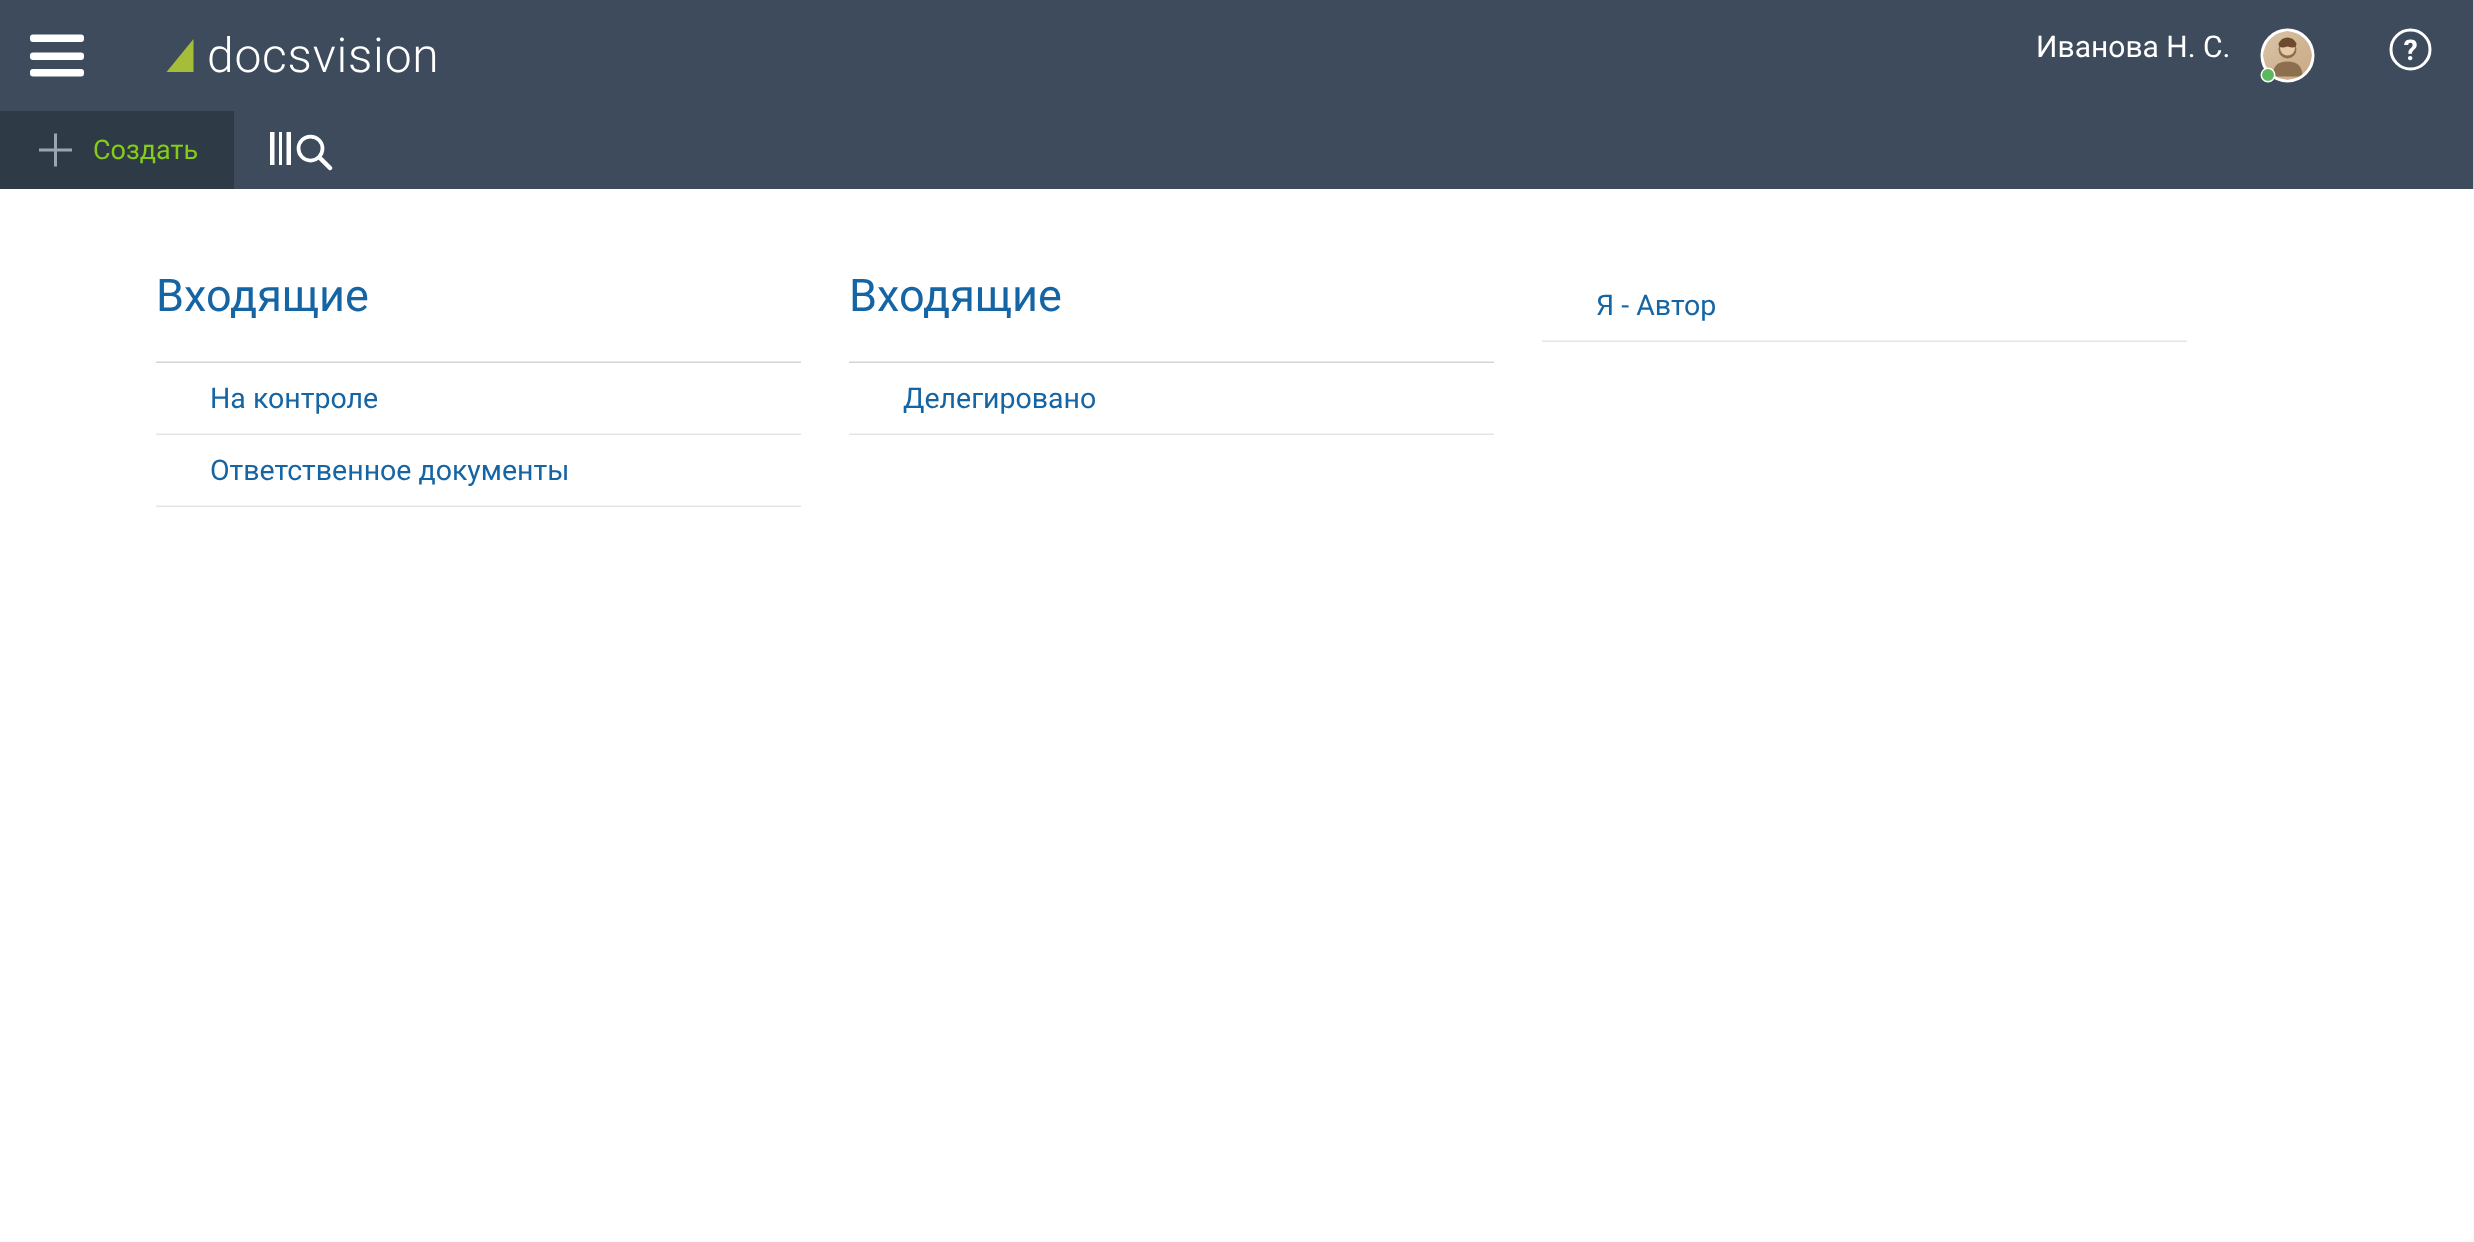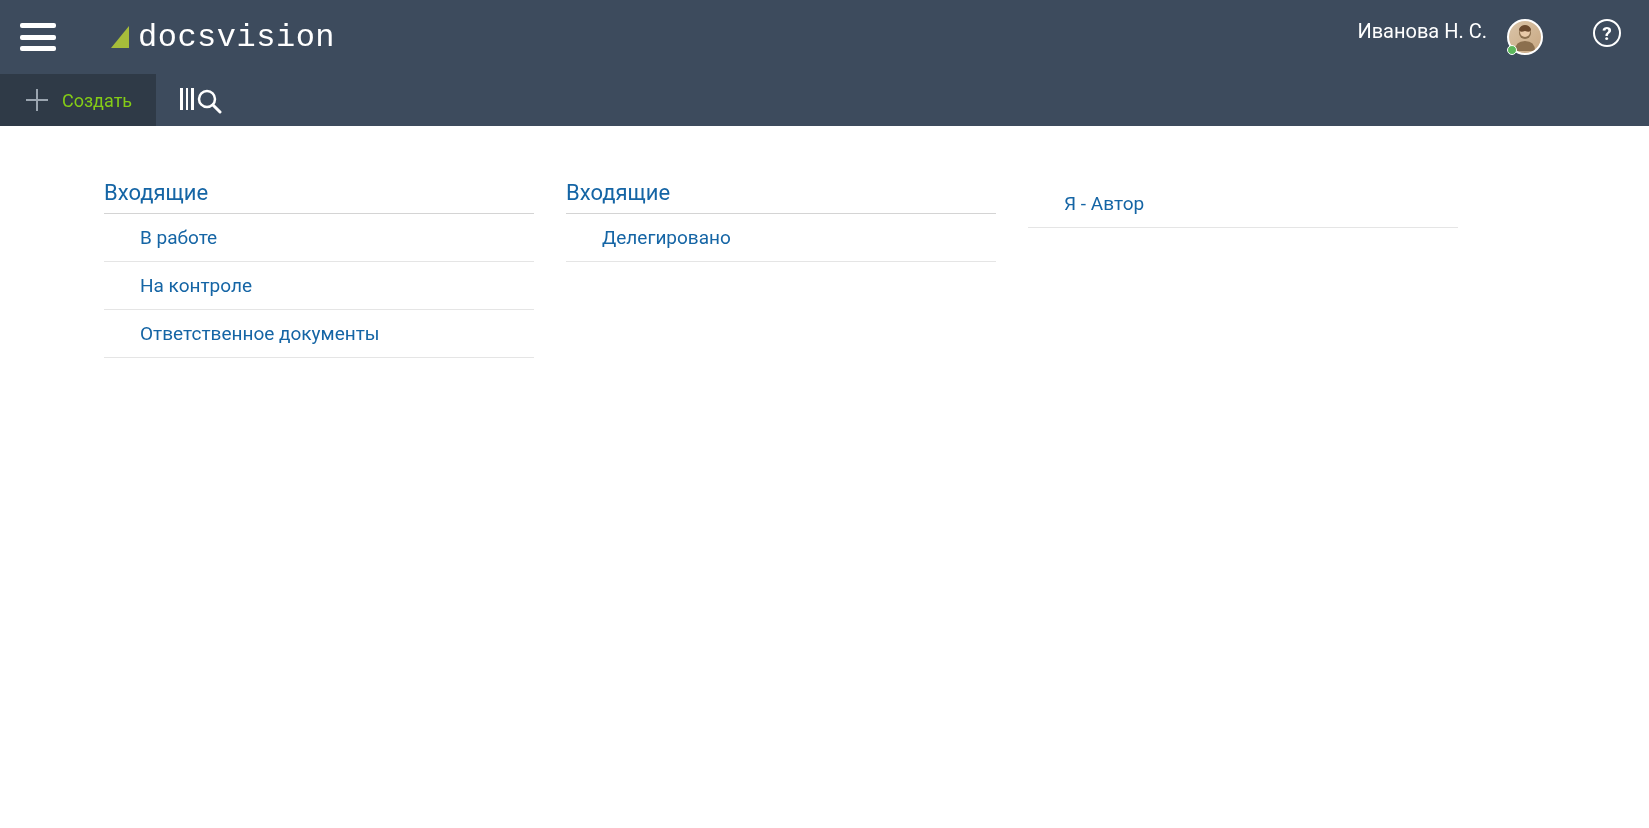--- a/index.html
+++ b/index.html
@@ -42,21 +42,20 @@
       border-radius: 2px;
     }
     .logo {
       display: flex;
       align-items: center;
       gap: 5px;
       color: #ffffff;
       font-size: 32px;
       font-weight: 300;
       letter-spacing: 0.5px;
-      font-family: Liberation Mono, monospace;
     }
     .logo-mark {
       width: 0;
       height: 0;
       border-style: solid;
       border-width: 0 0 22px 18px;
       border-color: transparent transparent #a6bd3a transparent;
       margin-right: 4px;
     }
     .header-right {
@@ -166,23 +165,23 @@
       padding: 54px 104px;
       display: flex;
       gap: 32px;
     }
     .column {
       flex: 1;
       max-width: 430px;
     }
     .column-title {
       color: #1565a5;
-      font-size: 22px;
+      font-size: 30px;
       font-weight: 400;
-      padding-bottom: 8px;
+      padding-bottom: 26px;
       border-bottom: 1px solid #d4d4d4;
       cursor: pointer;
     }
     .column-item {
       color: #1565a5;
       font-size: 19px;
       padding: 12px 0 12px 36px;
       border-bottom: 1px solid #e5e5e5;
       cursor: pointer;
     }
@@ -234,21 +233,20 @@
       <rect x="11" y="2" width="3" height="22" fill="#ffffff"></rect>
       <circle cx="27" cy="13" r="8" fill="none" stroke="#ffffff" stroke-width="2.5"></circle>
       <line x1="33" y1="19" x2="40" y2="26" stroke="#ffffff" stroke-width="3" stroke-linecap="round"></line>
     </svg>
   </div>
 </div>
 
 <div class="content">
   <div class="column">
     <div class="column-title">Входящие</div>
-    <div class="column-item">В работе</div>
     <div class="column-item">На контроле</div>
     <div class="column-item">Ответственное документы</div>
   </div>
   <div class="column">
     <div class="column-title">Входящие</div>
     <div class="column-item">Делегировано</div>
   </div>
   <div class="column">
     <div class="column-item">Я - Автор</div>
   </div>

